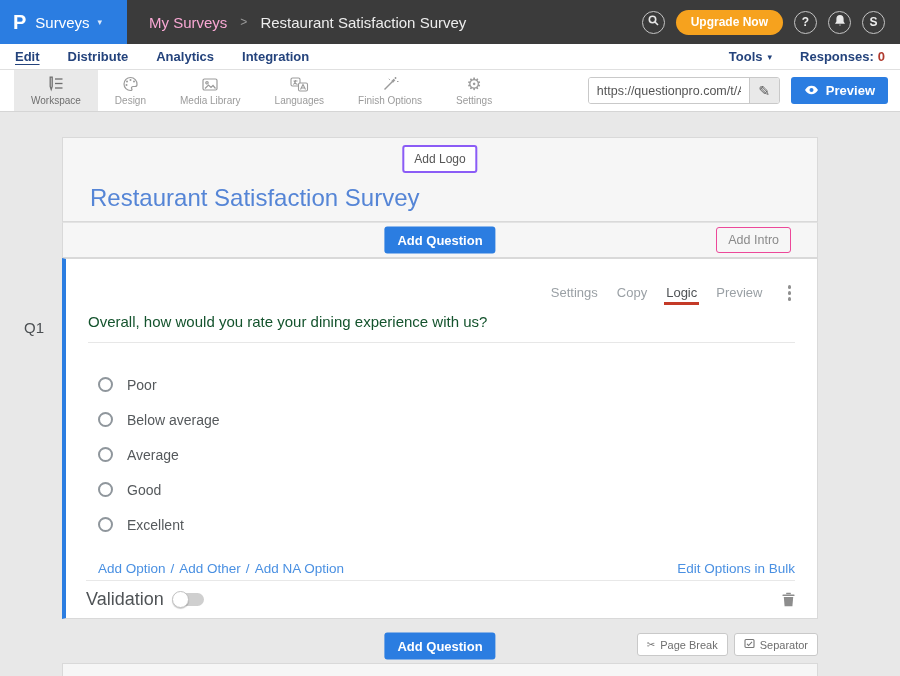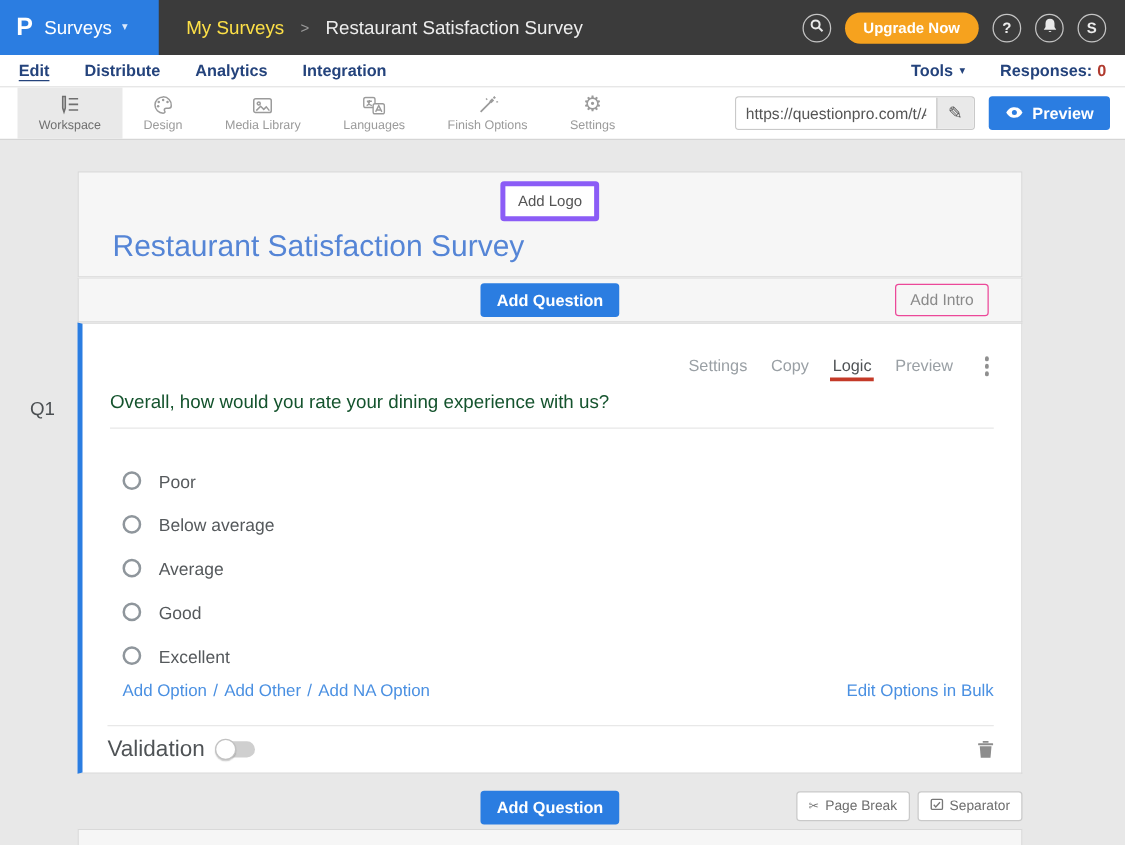--- a/index.html
+++ b/index.html
@@ -7,21 +7,21 @@
   body { font-family:"Liberation Sans","DejaVu Sans",sans-serif; background:#e8e8e8; }
   .glyph { font-family:"DejaVu Sans","Liberation Sans",sans-serif; }
 
   
   .topbar { height:44px; background:#3b3b3b; display:flex; align-items:center; }
   .brand { width:127px; height:100%; background:#2b7de1; display:flex; align-items:center; padding-left:13px; color:#fff; cursor:pointer; }
   .brand .logo { font-size:20px; font-weight:bold; }
   .brand .name { margin-left:9px; font-size:15px; }
   .brand .caret { margin-left:8px; font-size:9px; color:#dce9fb; }
   .crumbs { display:flex; align-items:center; margin-left:22px; font-size:15px; }
-  .crumb-root { color:#fde047; cursor:pointer; }
+  .crumb-root { color:#f9a8d4; cursor:pointer; }
   .crumb-sep { color:#9a9a9a; margin:0 13px; font-size:12px; }
   .crumb-current { color:#ededed; }
   .top-actions { margin-left:auto; display:flex; align-items:center; gap:11px; padding-right:15px; }
   .circle-btn { width:23px; height:23px; border:1.5px solid #c4c4c4; border-radius:50%; display:flex; align-items:center; justify-content:center; color:#ececec; font-size:12px; font-weight:bold; background:transparent; cursor:pointer; }
   .upgrade { height:25px; border-radius:13px; background:#f6a21e; color:#fff; font-size:12px; font-weight:bold; display:flex; align-items:center; padding:0 15px; border:none; cursor:pointer; }
 
   
   .navrow { height:26px; background:#fff; border-bottom:1px solid #e0e0e0; display:flex; align-items:center; padding:0 15px; font-size:13px; font-weight:bold; color:#24437c; }
   .nav-tabs { display:flex; gap:28px; }
   .nav-tab { cursor:pointer; }
@@ -43,40 +43,40 @@
   .url-group { display:flex; height:27px; border:1px solid #c9c9c9; border-radius:3px; overflow:hidden; background:#fff; }
   .url-input { border:none; outline:none; width:160px; padding:0 8px; font-size:12.5px; color:#555; font-family:inherit; }
   .url-addon { width:30px; background:#e9e9e9; border-left:1px solid #c9c9c9; display:flex; align-items:center; justify-content:center; font-size:14px; color:#555; cursor:pointer; }
   .preview-btn { margin-left:11px; height:27px; background:#2b7de1; color:#fff; border:none; border-radius:3px; display:flex; align-items:center; gap:7px; padding:0 13px; font-size:13px; font-weight:bold; cursor:pointer; }
 
   
   .content { position:relative; height:564px; background:#e8e8e8; overflow:hidden; }
   .q1-label { position:absolute; left:24px; top:207px; font-size:15px; color:#4b4f52; }
   .card { position:absolute; left:62px; top:25px; width:756px; }
   .title-sec { background:#f6f6f6; border:1px solid #d9d9d9; height:85px; position:relative; }
-  .add-logo { position:absolute; left:50%; transform:translateX(-50%); top:7px; background:#fff; border:4px solid #8b5cf6; border-radius:3px; font-size:12px; color:#555; padding:5px 10px; cursor:pointer; font-family:inherit; }
+  .add-logo { position:absolute; left:50%; transform:translateX(-50%); top:7px; background:#fff; border:2px solid #8b5cf6; border-radius:3px; font-size:12px; color:#555; padding:5px 10px; cursor:pointer; font-family:inherit; }
   .survey-title { position:absolute; left:27px; top:46px; font-size:24px; color:#5585d6; font-weight:normal; }
   .addrow { background:#f6f6f6; border:1px solid #d9d9d9; border-top:1px solid #e3e3e3; height:36px; position:relative; }
   .btn-primary { background:#2b7de1; color:#fff; font-size:13px; font-weight:bold; border:none; border-radius:3px; padding:6px 13px; cursor:pointer; font-family:inherit; }
   .add-q-center { position:absolute; left:50%; top:50%; transform:translate(-50%,-50%); }
   .add-intro { position:absolute; right:26px; top:50%; transform:translateY(-50%); background:transparent; border:1px solid #ec4899; border-radius:3px; color:#8a8a8a; font-size:12.5px; padding:5px 11px; cursor:pointer; font-family:inherit; }
 
   .question-card { background:#fff; border:1px solid #d9d9d9; border-left:4px solid #2b7de1; padding:0 22px; height:361px; position:relative; }
   .q-actions { position:absolute; top:24px; right:22px; display:flex; align-items:center; gap:19px; font-size:13px; color:#9aa0a5; }
   .q-action { cursor:pointer; }
   .q-action.logic { color:#4f5356; position:relative; }
   .q-action.logic::after { content:""; position:absolute; left:-2px; right:-2px; bottom:-5px; height:3px; background:#c43a28; }
   .kebab { display:flex; flex-direction:column; gap:2.5px; margin-left:2px; padding:2px 4px; cursor:pointer; }
   .kebab i { width:3.5px; height:3.5px; border-radius:50%; background:#8f8f8f; }
   .q-text { margin-top:54px; font-size:15px; color:#14532d; padding-bottom:12px; border-bottom:1px solid #e7e7e7; cursor:text; }
   .options { margin-top:24px; margin-left:10px; }
   .option { display:flex; align-items:center; height:35px; gap:14px; }
   .radio { width:15px; height:15px; border:2px solid #8f969c; border-radius:50%; background:#fff; cursor:pointer; flex:none; }
   .opt-label { font-size:14px; color:#55595c; cursor:text; }
-  .opt-links { display:flex; align-items:center; margin:3px 0 0 10px; font-size:13.5px; }
+  .opt-links { display:flex; align-items:center; margin:19px 0 0 10px; font-size:13.5px; }
   .opt-links a { color:#4a90e2; text-decoration:none; cursor:pointer; }
   .opt-sep { color:#4a90e2; margin:0 5px; }
   .bulk { margin-left:auto; color:#33548e; text-decoration:none; cursor:pointer; }
   .validation-row { position:absolute; left:20px; right:22px; bottom:0; height:38px; border-top:1px solid #e8e8e8; display:flex; align-items:center; font-size:18px; color:#4f5356; }
   .toggle { margin-left:10px; position:relative; width:30px; height:13px; background:#cfcfcf; border-radius:7px; cursor:pointer; }
   .toggle .knob { position:absolute; left:-2px; top:-2.5px; width:17px; height:17px; border-radius:50%; background:#fff; border:1px solid #c2c2c2; box-shadow:0 1px 1px rgba(0,0,0,.2); }
   .trash { margin-left:auto; cursor:pointer; display:flex; }
 
   .bottom-row { position:absolute; left:62px; width:756px; top:520px; height:27px; }
   .pb-sep { position:absolute; right:0; top:1px; display:flex; gap:6px; }

